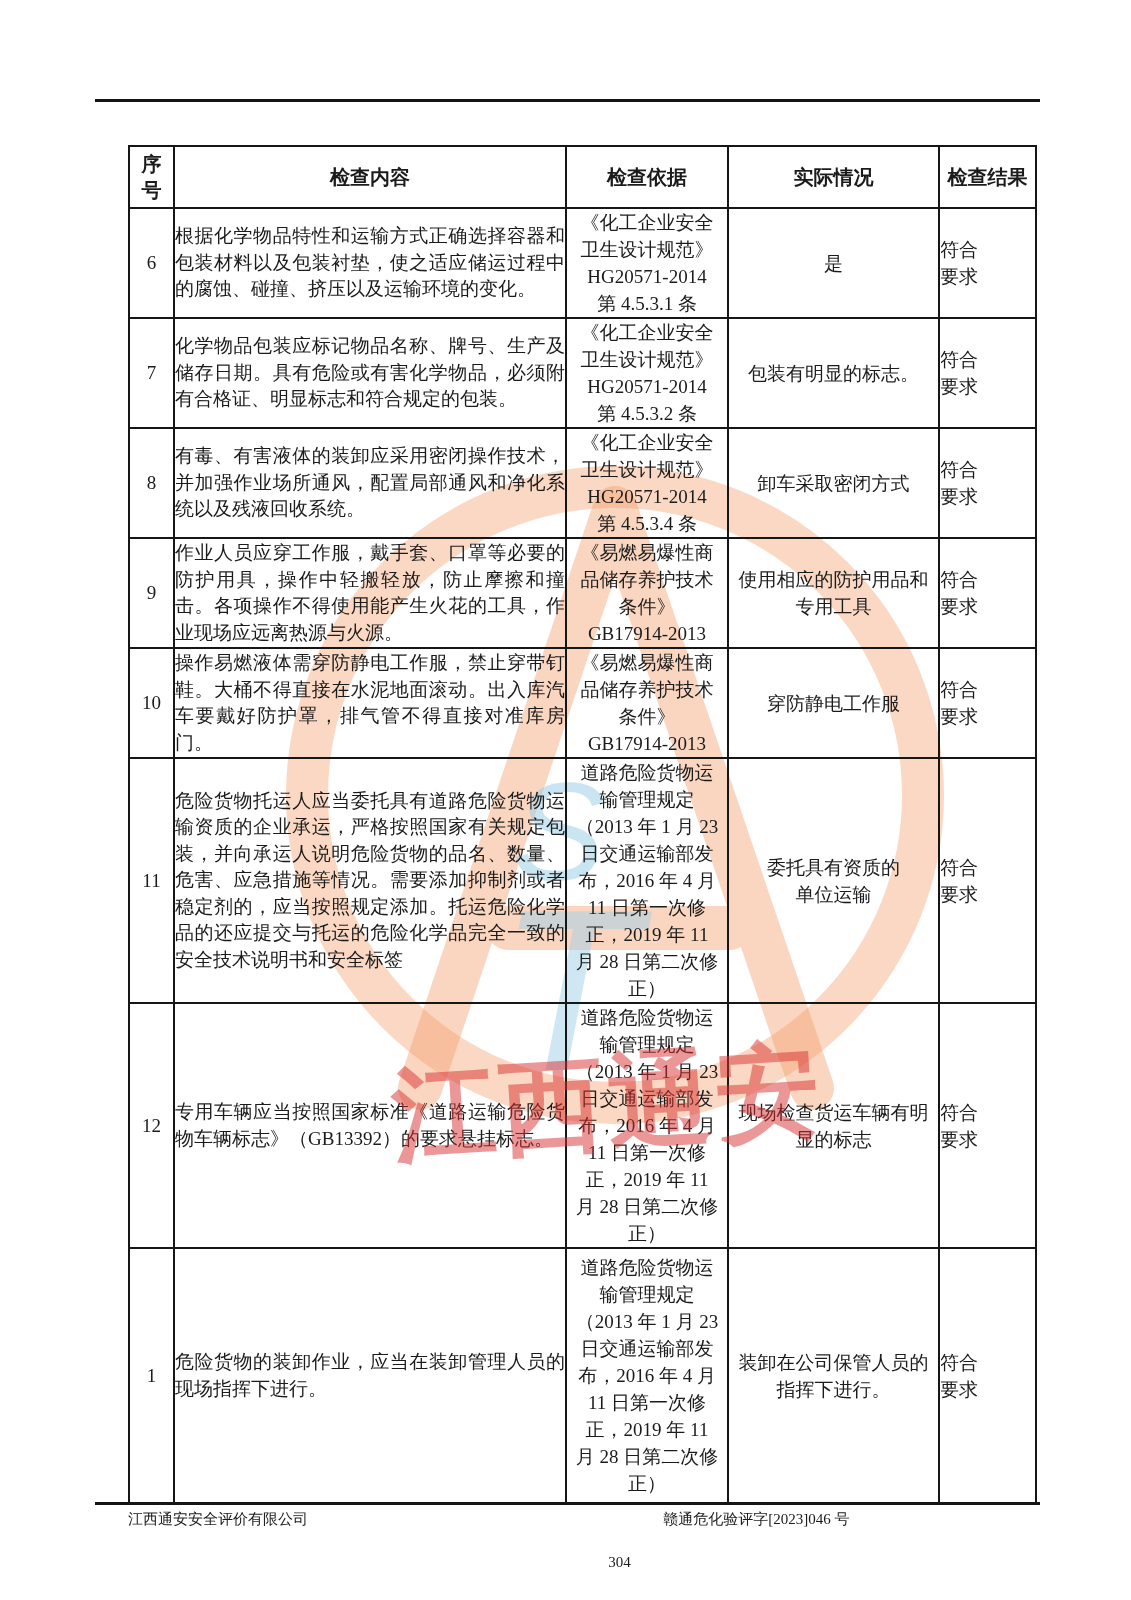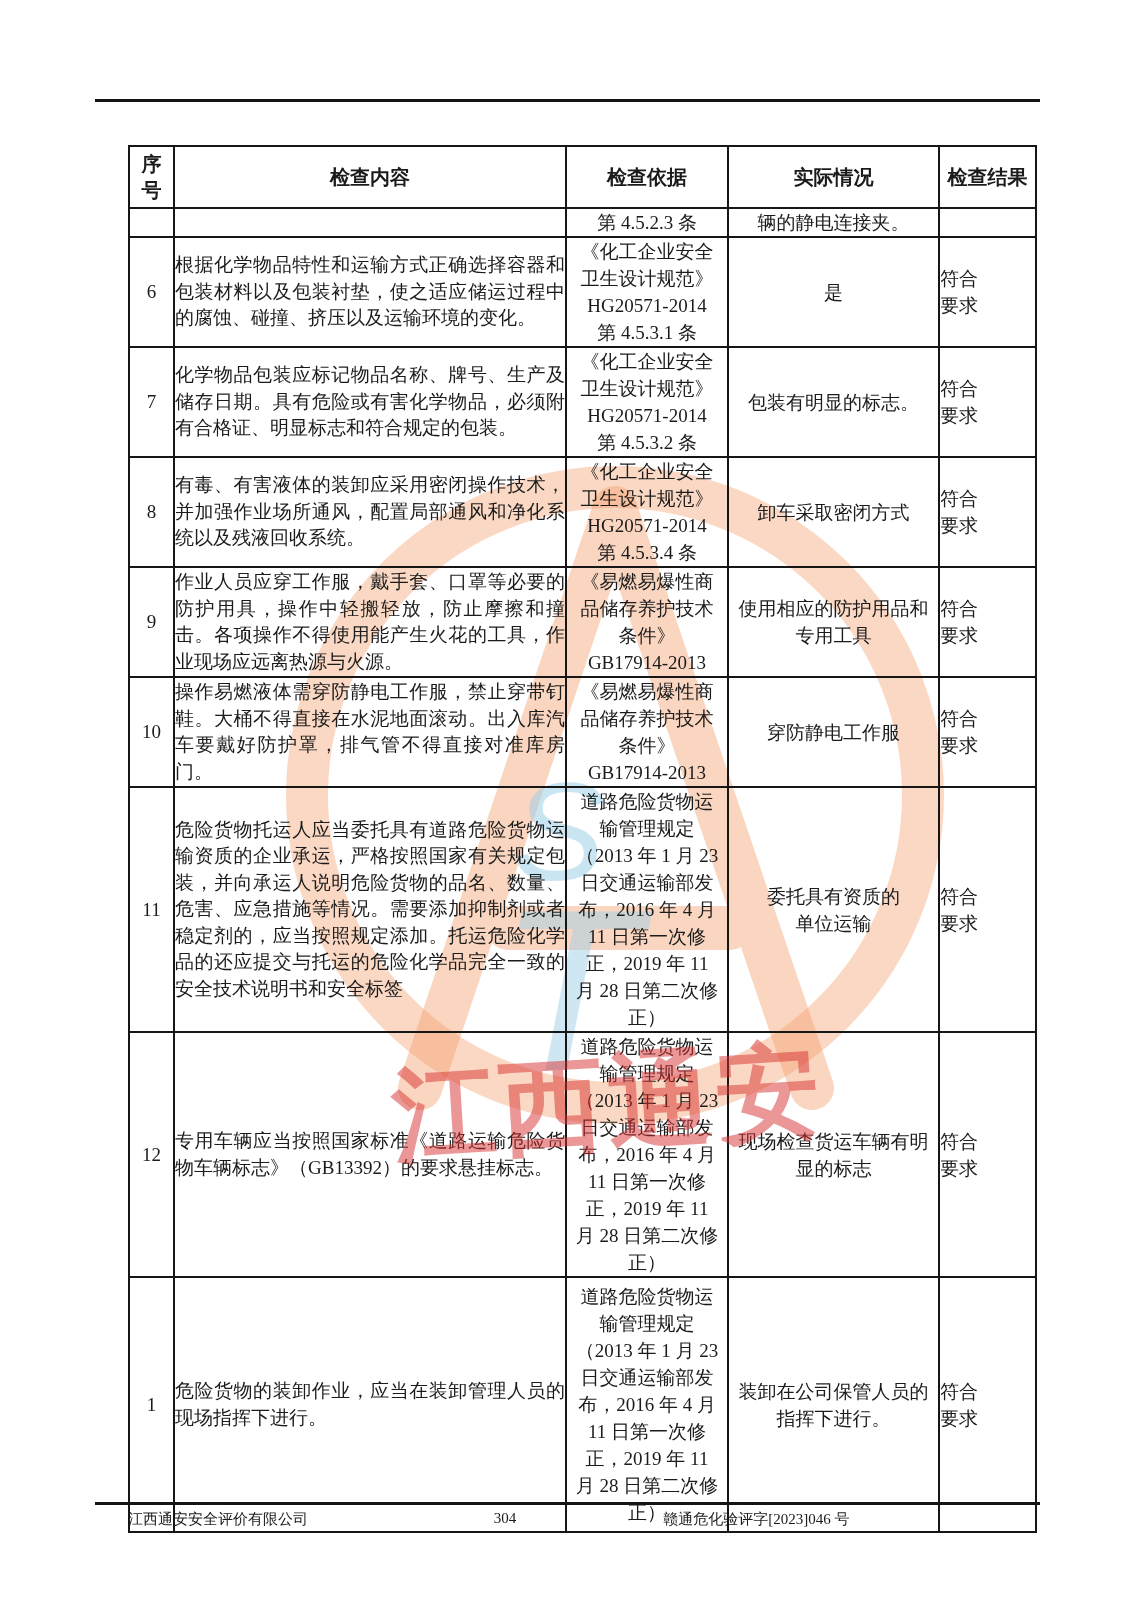--- a/index.html
+++ b/index.html
@@ -21,21 +21,21 @@
   .rule{position:absolute;left:95px;width:945px;height:2.5px;background:#141414;}
   .rule-top{top:99px;}
   .rule-bottom{top:1502px;}
   
   .doc-footer{
     position:absolute;top:1510px;left:128px;width:754px;
     display:flex;align-items:flex-start;
     font-size:15px;
   }
   .doc-footer .f-left{flex:1;text-align:left;}
-  .doc-footer .f-center{flex:1;text-align:center;}
+  .doc-footer .f-center{flex:1;text-align:right;margin-top:44px;}
   .doc-footer .f-right{flex:1;text-align:center;white-space:nowrap;}
   
   table.check-table{
     position:absolute;top:145px;left:128px;
     width:907px;
     border-collapse:collapse;
     table-layout:fixed;
     font-size:19px;
     z-index:1;
     background:transparent;
@@ -92,27 +92,20 @@
     <thead>
       <tr style="height:62px">
         <th>序号</th>
         <th>检查内容</th>
         <th>检查依据</th>
         <th>实际情况</th>
         <th>检查结果</th>
       </tr>
     </thead>
     <tbody>
-      <tr style="height:26px">
-        <td class="c-no"></td>
-        <td class="c-content"></td>
-        <td class="c-basis">第 4.5.2.3 条</td>
-        <td class="c-actual">辆的静电连接夹。</td>
-        <td class="c-result"></td>
-      </tr>
       <tr style="height:106px">
         <td class="c-no">6</td>
         <td class="c-content">根据化学物品特性和运输方式正确选择容器和包装材料以及包装衬垫，使之适应储运过程中的腐蚀、碰撞、挤压以及运输环境的变化。</td>
         <td class="c-basis">《化工企业安全
 卫生设计规范》
 HG20571-2014
 第 4.5.3.1 条</td>
         <td class="c-actual">是</td>
         <td class="c-result">符合
 要求</td>

